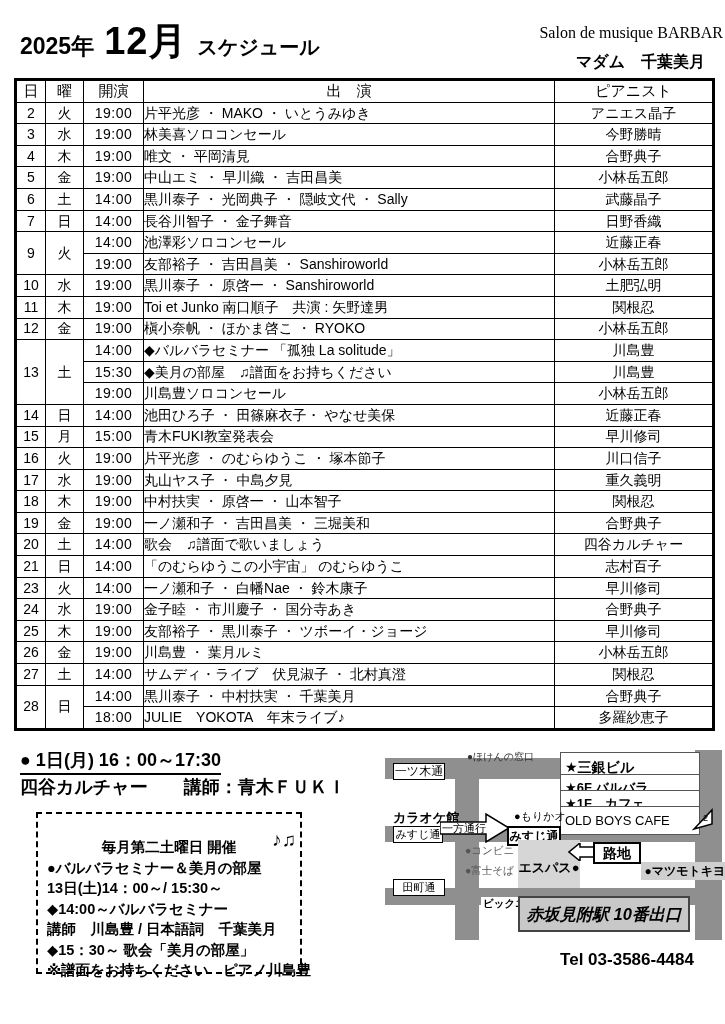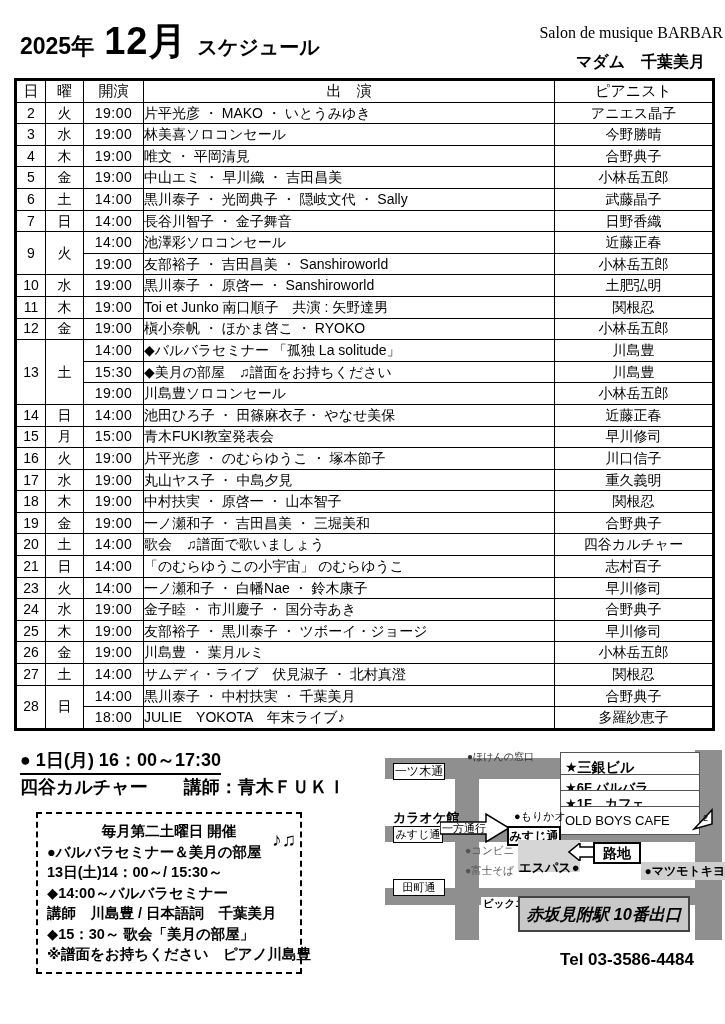--- a/index.html
+++ b/index.html
@@ -27,21 +27,21 @@
   td.c-perf{text-align:left;padding-left:12px;}
   td.c-pia{text-align:center;}
 
   
   .culture{position:absolute;left:20px;top:748px;font-weight:bold;font-size:18px;white-space:nowrap;}
   .culture .u{display:inline-block;border-bottom:2.5px solid #000;padding-bottom:1px;}
   .culture .l2{margin-top:4px;}
 
   .sem-box{position:absolute;left:36px;top:812px;width:244px;height:146px;border:2.5px dashed #000;
            padding:7px 9px 5px 9px;font-weight:bold;font-size:14.5px;line-height:20.5px;white-space:nowrap;}
-  .sem-title{text-align:center;}
+  .sem-title{text-align:center;margin-top:16px;}
   .sem-notes{position:absolute;right:4px;top:16px;font-size:19px;font-weight:bold;}
 
   
   .map{position:absolute;left:385px;top:750px;width:337px;height:274px;}
   .map-canvas{position:relative;width:337px;height:196px;}
   .road{position:absolute;background:#8f8f8f;}
   .mlabel{position:absolute;white-space:nowrap;}
   .wbox{position:absolute;background:#fff;border:1px solid #000;text-align:center;white-space:nowrap;}
   .bldg{position:absolute;left:175px;width:130px;background:#fff;border:1px solid #555;
         padding:6px 4px;font-size:13px;white-space:nowrap;}
@@ -318,21 +318,21 @@
 
       <svg style="position:absolute;left:55px;top:63px;" width="70" height="30" viewBox="0 0 70 30">
         <polygon points="0,9 46,9 46,1 69,15 46,29 46,21 0,21" fill="#fff" stroke="#000" stroke-width="1.5"></polygon>
         <text x="2" y="19" font-size="11">一方通行</text>
       </svg>
 
       <div class="mlabel" style="left:108px;top:59px;font-size:11px;margin-left:21px;">●もりかオ</div>
       <div class="wbox" style="left:122px;top:76px;width:50px;font-size:12px;font-weight:bold;line-height:16px;border-width:2px;">みすじ通</div>
 
       <div class="mlabel" style="left:80px;top:94px;font-size:10.5px;color:#555;">●コンビニ</div>
-      <div class="gbox" style="left:133px;top:90px;width:62px;height:32px;font-size:13px;font-weight:bold;line-height:56px;">エスパス●</div>
+      <div class="gbox" style="left:133px;top:90px;width:62px;height:48px;font-size:13px;font-weight:bold;line-height:56px;">エスパス●</div>
 
       <svg style="position:absolute;left:183px;top:93px;" width="26" height="18" viewBox="0 0 26 18">
         <polygon points="26,4 12,4 12,0 1,9 12,18 12,14 26,14" fill="#fff" stroke="#000" stroke-width="1.5"></polygon>
       </svg>
       <div class="wbox" style="left:208px;top:92px;width:44px;font-size:14px;font-weight:bold;line-height:18px;border-width:2px;">路地</div>
       <div class="gbox" style="left:208px;top:112px;width:100px;height:18px;font-size:12px;font-weight:bold;line-height:18px;background:#cfcfcf;margin-left:48px;">●マツモトキヨシ</div>
 
       <div class="mlabel" style="left:80px;top:114px;font-size:10.5px;color:#555;">●富士そば</div>
       <div class="wbox" style="left:8px;top:129px;width:50px;font-size:11px;line-height:15px;">田町通</div>
 

